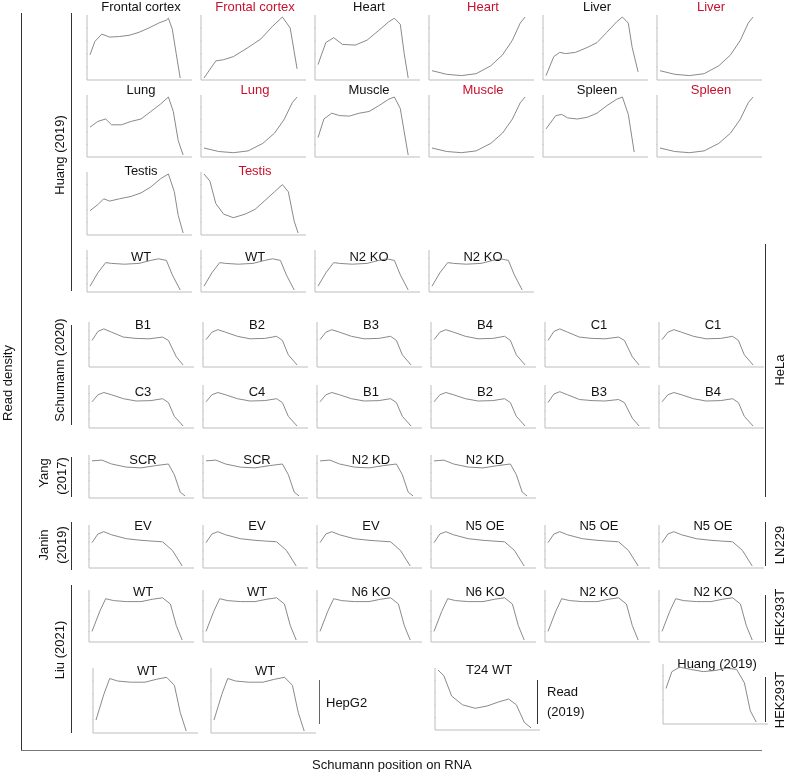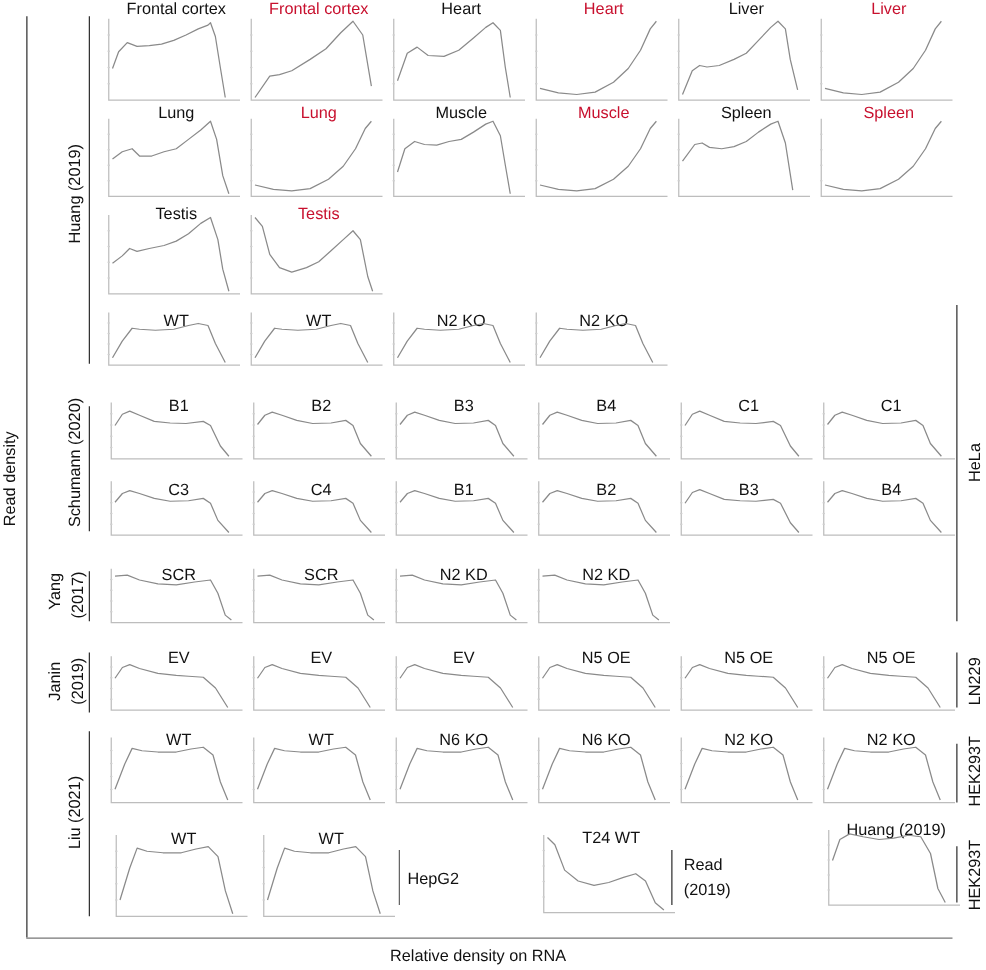--- a/index.html
+++ b/index.html
@@ -14,21 +14,21 @@
 </style>
 </head>
 <body>
 
 <div id="chart" style="position:absolute;left:0;top:0;width:789px;height:776px;">
 
   <div class="vlabel" style="left:0px;top:448px;width:130px;">Read density</div>
 
   <div class="vline" style="left:21px;top:13px;height:737px;background:#333;"></div>
   <div class="hline" style="left:21px;top:750px;width:741px;background:#777;"></div>
-  <div class="lbl" style="left:312px;top:757px;">Relative density on RNA</div>
+  <div class="lbl" style="left:312px;top:757px;">Schumann position on RNA</div>
 
   <div class="vline" style="left:71px;top:13px;height:278px;"></div>
   <div class="vline" style="left:71px;top:325px;height:100px;"></div>
   <div class="vline" style="left:71px;top:457px;height:40px;"></div>
   <div class="vline" style="left:71px;top:522px;height:48px;"></div>
   <div class="vline" style="left:71px;top:585px;height:148px;"></div>
 
   <div class="vlabel" style="left:52px;top:215px;width:120px;">Huang (2019)</div>
   <div class="vlabel" style="left:52px;top:430px;width:120px;">Schumann (2020)</div>
   <div class="vlabel" style="left:36px;top:495px;width:44px;">Yang</div>

